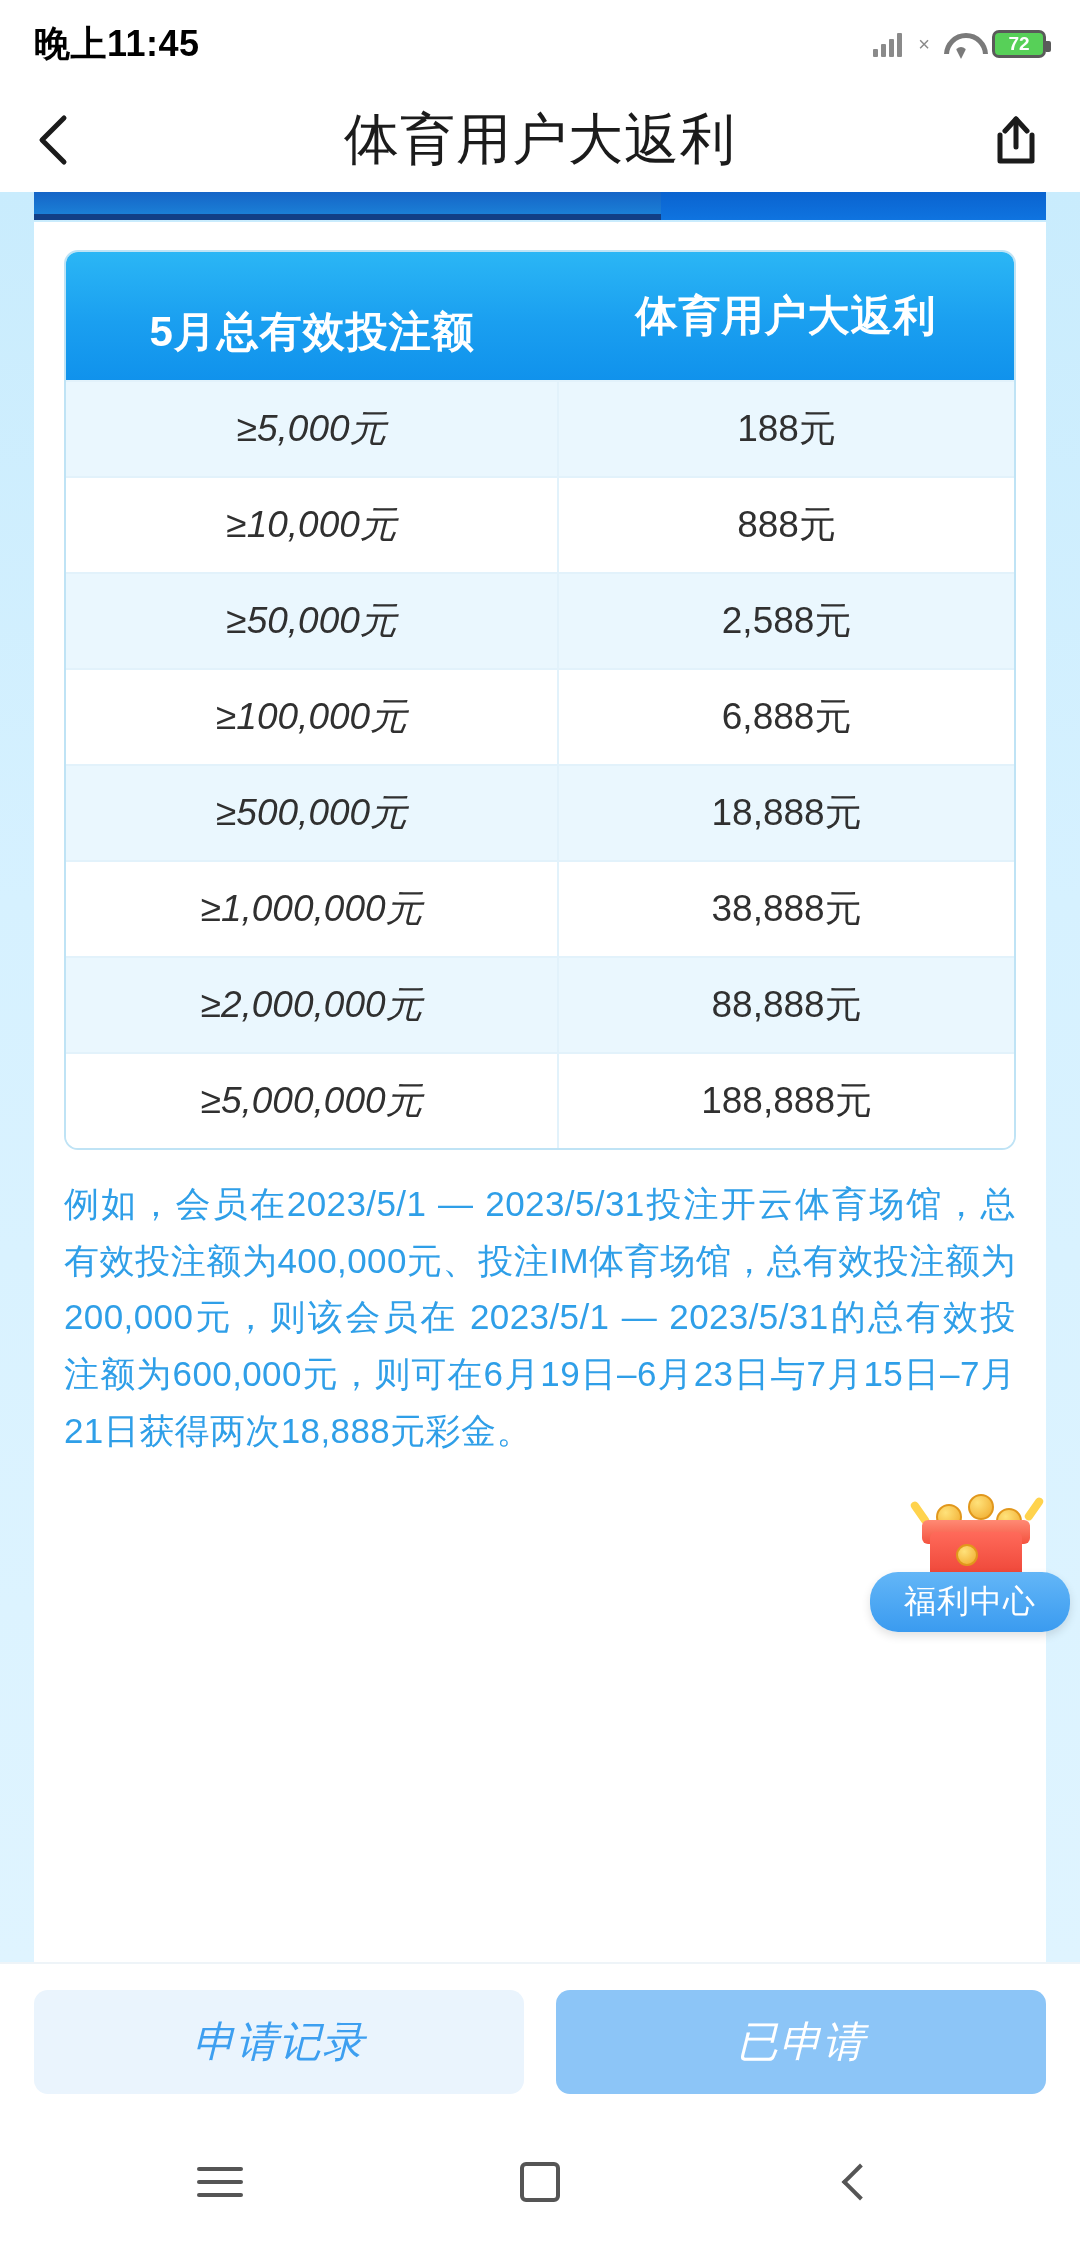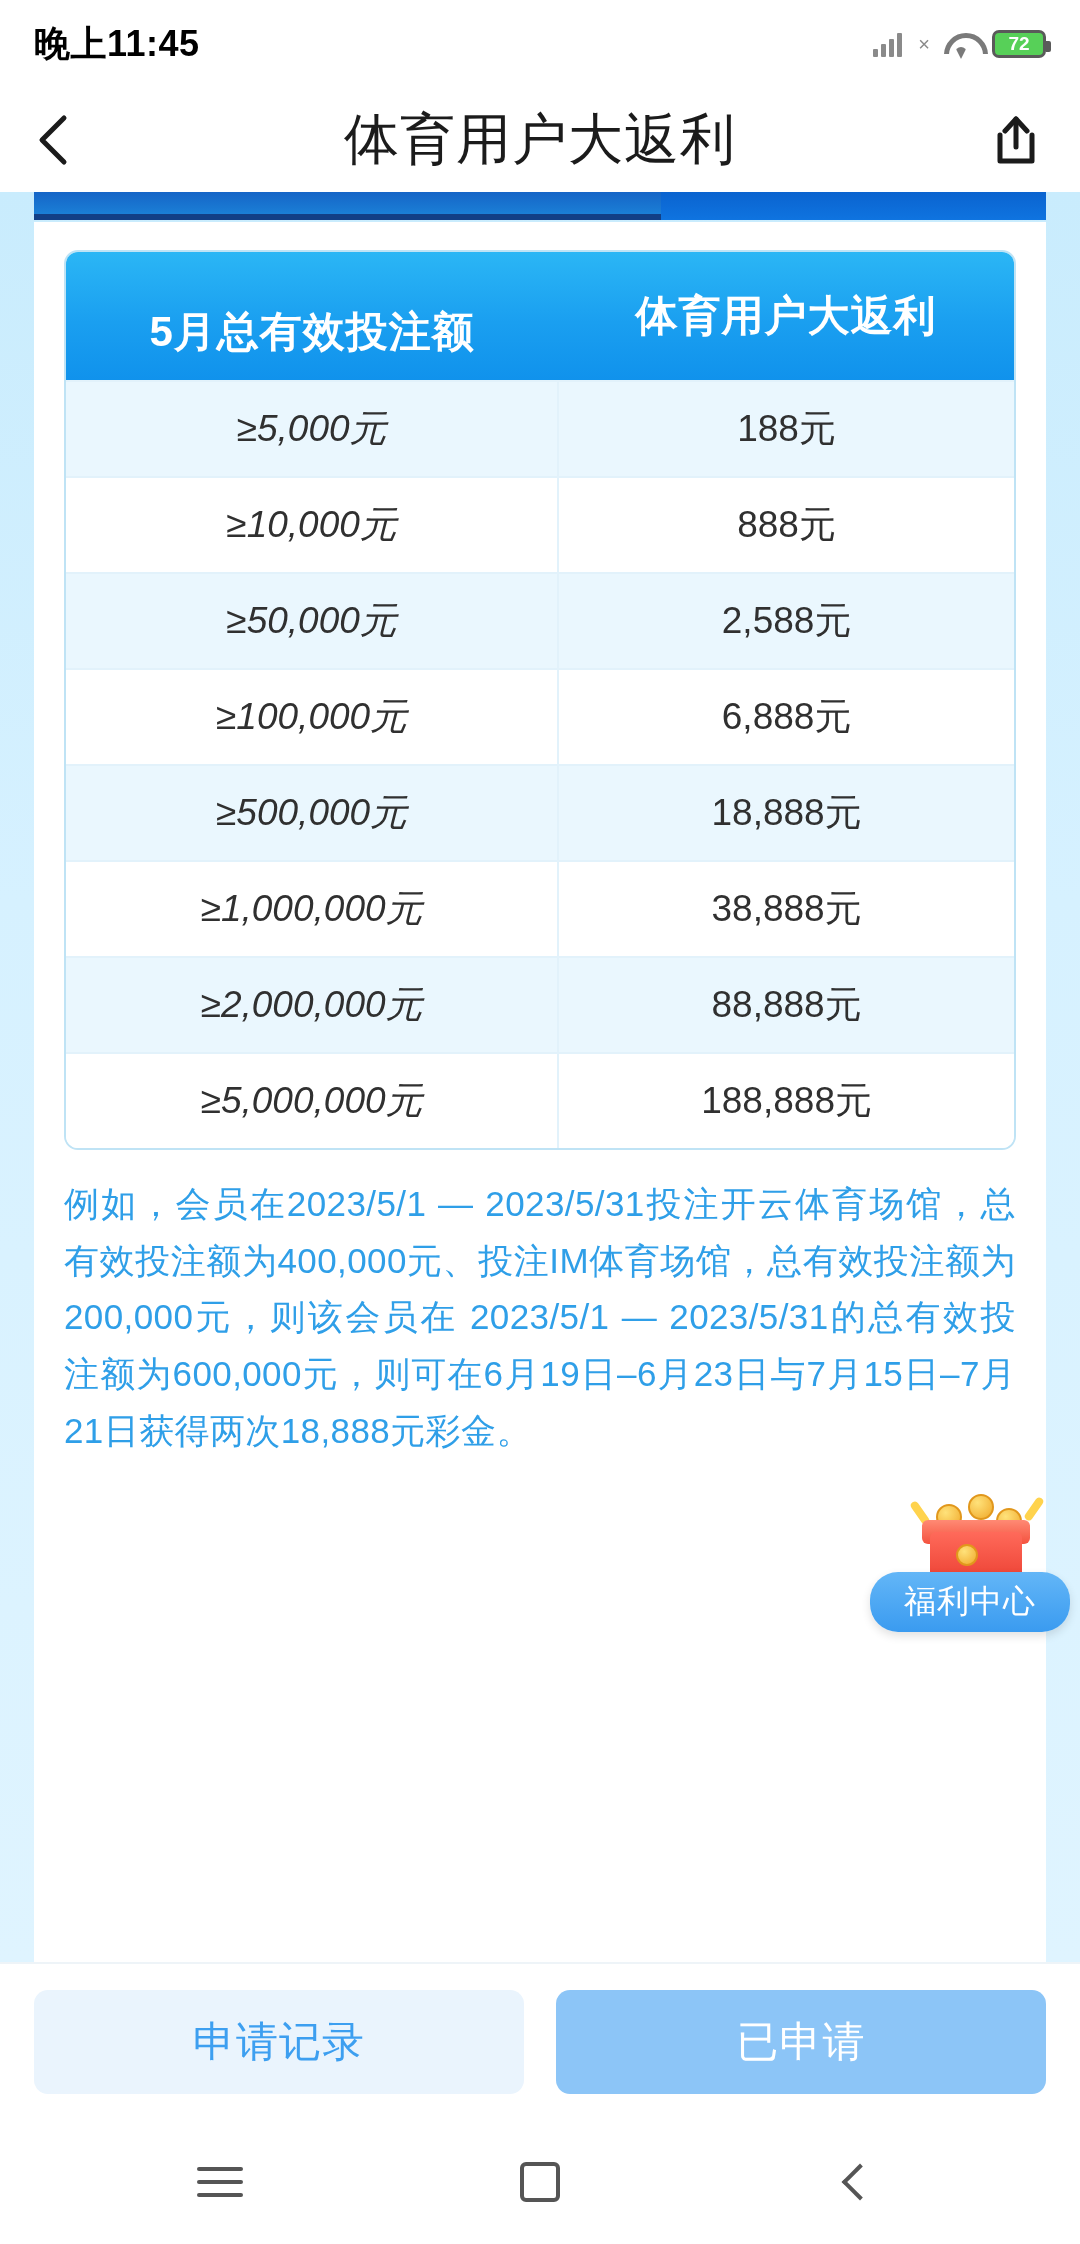--- a/index.html
+++ b/index.html
@@ -308,20 +308,21 @@
   
   .actionbar {
     flex: 0 0 158px;
     height: 158px;
     background: #ffffff;
     display: flex;
     align-items: center;
     gap: 32px;
     padding: 0 34px;
     border-top: 2px solid #eef4f8;
+    font-style: italic;
   }
   .btn {
     flex: 1;
     height: 104px;
     border-radius: 14px;
     display: flex;
     align-items: center;
     justify-content: center;
     font-size: 42px;
     letter-spacing: 1px;

